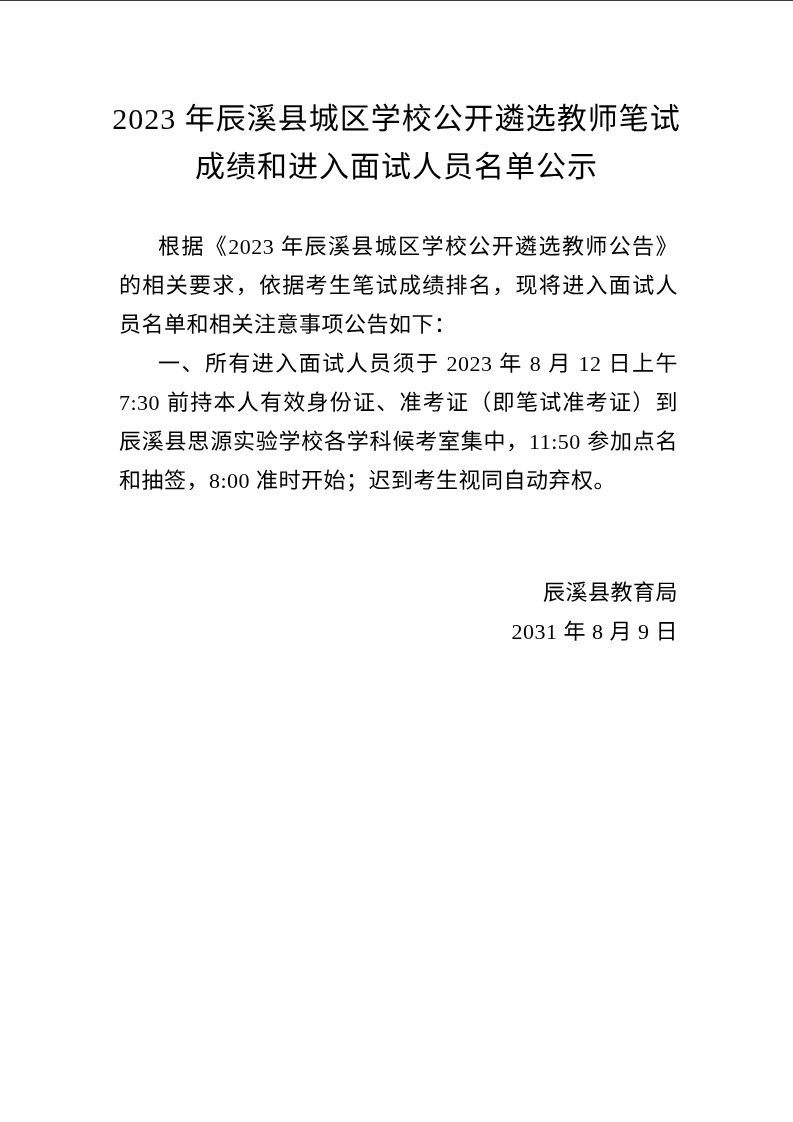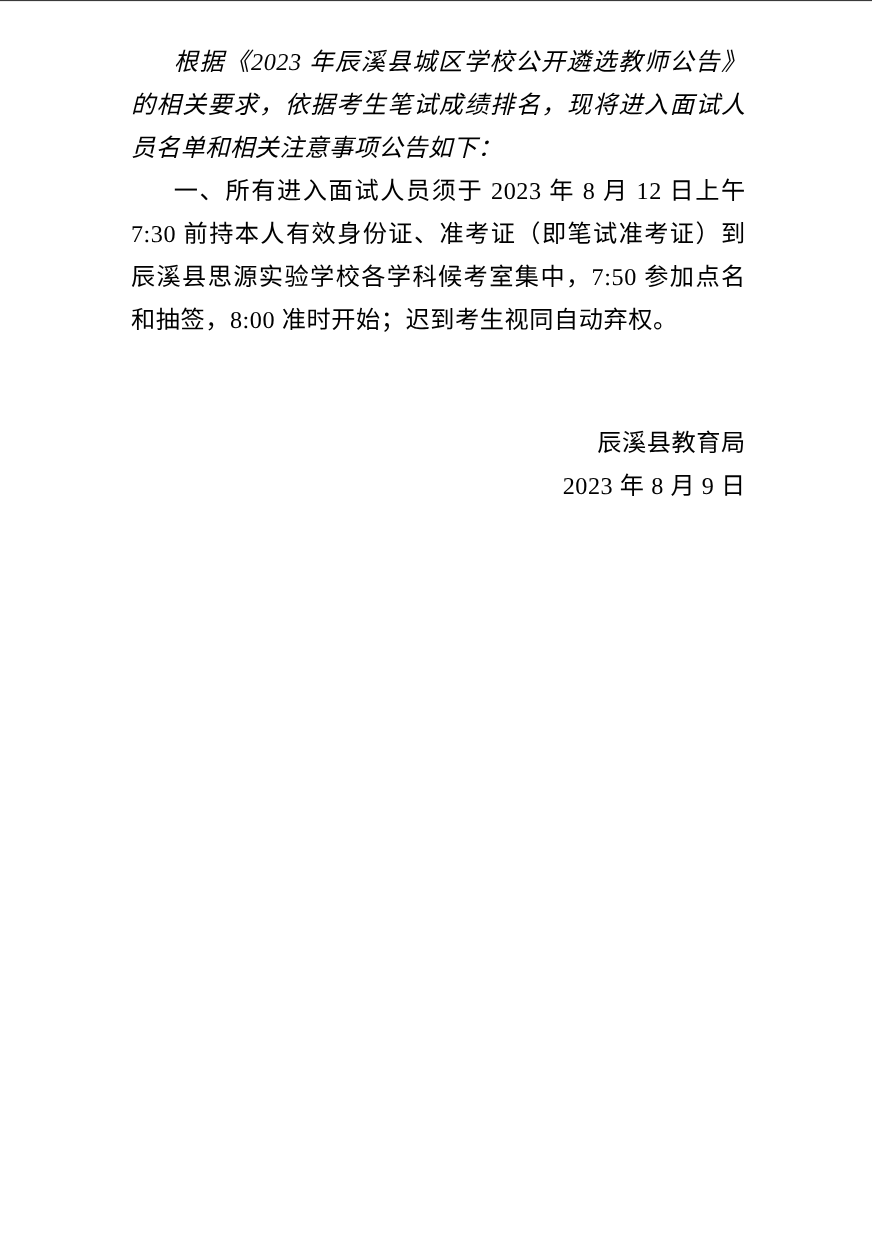--- a/index.html
+++ b/index.html
@@ -35,44 +35,47 @@
     line-height: 39px;
     text-align: justify;
     letter-spacing: 0.5px;
   }
   .para {
     margin: 0;
     text-indent: 39px;
   }
   .para.first {
     margin-top: 36px;
-    font-style: italic;
   }
   .para.attachment {
     margin-top: 21px;
   }
   .signature {
     margin-top: 73px;
     width: 100%;
   }
   .sig-line {
     margin: 0 0 0 386px;
     text-align: right;
     white-space: nowrap;
   }
 </style>
 </head>
 <body>
 
 <div class="page">
 
+  <div class="doc-title">
+    <div class="title-line">2023 年辰溪县城区学校公开遴选教师笔试</div>
+    <div class="title-line">成绩和进入面试人员名单公示</div>
+  </div>
 
   <div class="doc-body">
     <p class="para first">根据《2023 年辰溪县城区学校公开遴选教师公告》的相关要求，依据考生笔试成绩排名，现将进入面试人员名单和相关注意事项公告如下：</p>
-    <p class="para">一、所有进入面试人员须于 2023 年 8 月 12 日上午 7:30 前持本人有效身份证、准考证（即笔试准考证）到辰溪县思源实验学校各学科候考室集中，7:50 参加点名和抽签，8:00 准时开始；迟到考生视同自动弃权。</p>
+    <p class="para">一、所有进入面试人员须于 2023 年 8 月 12 日上午 7:30 前持本人有效身份证、准考证（即笔试准考证）到辰溪县思源实验学校各学科候考室集中，11:50 参加点名和抽签，8:00 准时开始；迟到考生视同自动弃权。</p>
 
     <div class="signature">
       <div class="sig-line">辰溪县教育局</div>
-      <div class="sig-line">2023 年 8 月 9 日</div>
+      <div class="sig-line">2031 年 8 月 9 日</div>
     </div>
   </div>
 
 </div>
 
 </body></html>

